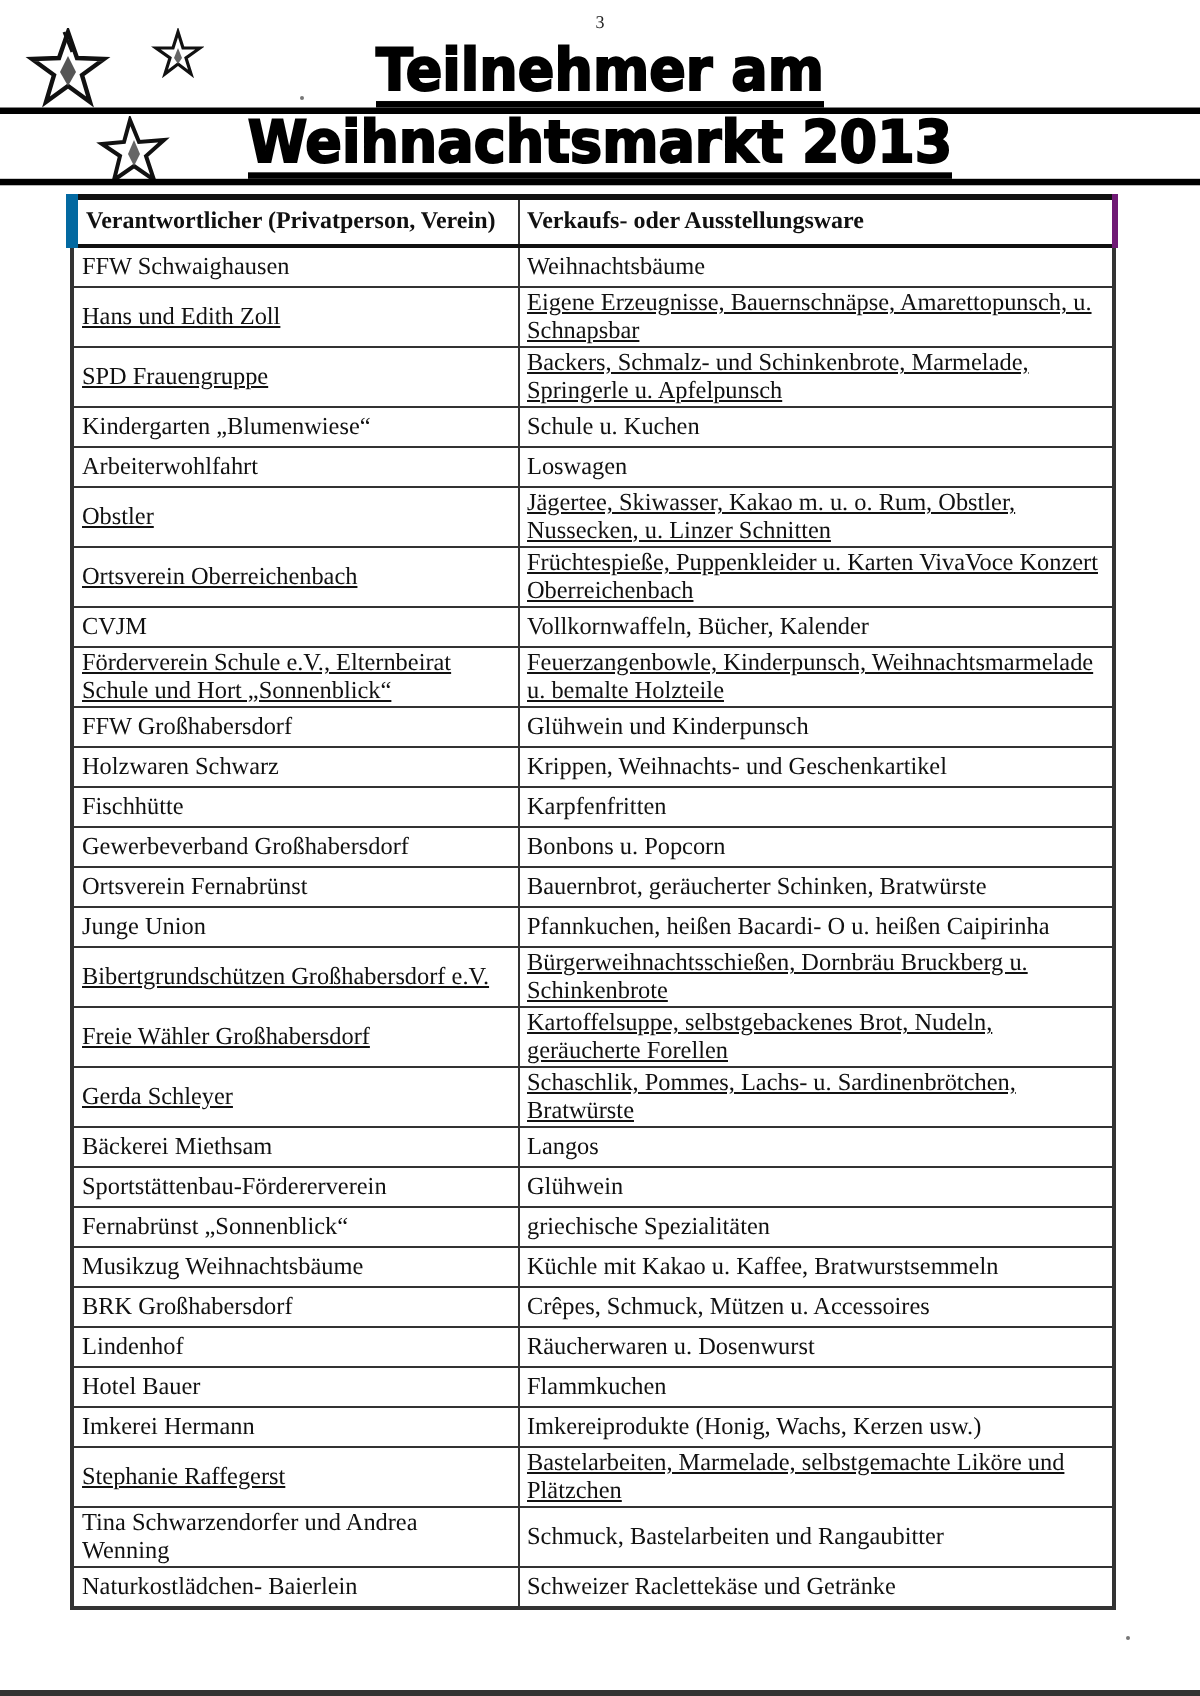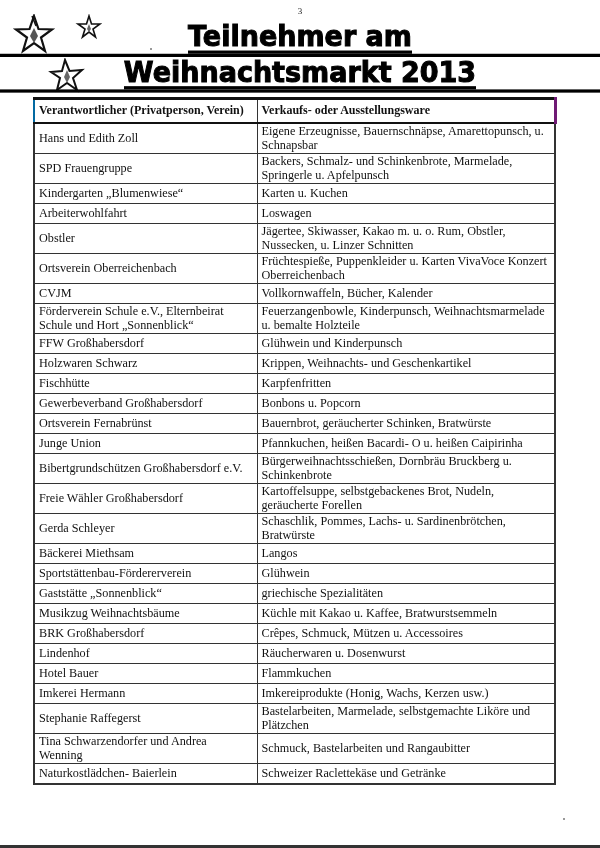--- a/index.html
+++ b/index.html
@@ -71,27 +71,27 @@
       font-weight: normal;
       overflow: hidden;
     }
     table.list thead th {
       font-weight: bold;
       height: 20px;
       border-top: 3px solid #111;
       border-bottom: 2px solid #111;
       font-size: 12px;
     }
-    table.list thead th:first-child { border-left: 2px solid #0369a1; }
+    table.list thead th:first-child { border-left: 6px solid #0369a1; }
     table.list thead th:last-child { border-right: 3px solid #701a75; }
     table.list tbody td:first-child { border-left: 2px solid #333; }
     table.list tbody td:last-child { border-right: 2px solid #333; }
     table.list tbody tr:last-child td { border-bottom: 2px solid #333; }
     table.list tbody tr td { height: 17px; }
-    table.list tbody tr.two td { height: 26px; }
+    table.list tbody tr.two td { height: 26px; text-decoration: underline; }
     .bottom-edge {
       position: absolute;
       left: 0;
       top: 845px;
       width: 600px;
       height: 3px;
       background: #333;
     }
     .speck {
       position: absolute;
@@ -130,31 +130,35 @@
       <col class="c1">
       <col class="c2">
     </colgroup>
   <thead>
     <tr>
       <th>Verantwortlicher (Privatperson, Verein)</th>
       <th>Verkaufs- oder Ausstellungsware</th>
     </tr>
   </thead>
   <tbody>
+    <tr>
+        <td>FFW Schwaighausen</td>
+        <td>Weihnachtsbäume</td>
+      </tr>
     <tr class="two">
         <td>Hans und Edith Zoll</td>
         <td>Eigene Erzeugnisse, Bauernschnäpse, Amarettopunsch, u. Schnapsbar</td>
       </tr>
     <tr class="two">
         <td>SPD Frauengruppe</td>
         <td>Backers, Schmalz- und Schinkenbrote, Marmelade, Springerle u. Apfelpunsch</td>
       </tr>
     <tr>
         <td>Kindergarten „Blumenwiese“</td>
-        <td>Karten u. Kuchen</td>
+        <td>Schule u. Kuchen</td>
       </tr>
     <tr>
         <td>Arbeiterwohlfahrt</td>
         <td>Loswagen</td>
       </tr>
     <tr class="two">
         <td>Obstler</td>
         <td>Jägertee, Skiwasser, Kakao m. u. o. Rum, Obstler, Nussecken, u. Linzer Schnitten</td>
       </tr>
     <tr class="two">
@@ -207,21 +211,21 @@
       </tr>
     <tr>
         <td>Bäckerei Miethsam</td>
         <td>Langos</td>
       </tr>
     <tr>
         <td>Sportstättenbau-Fördererverein</td>
         <td>Glühwein</td>
       </tr>
     <tr>
-        <td>Gaststätte „Sonnenblick“</td>
+        <td>Fernabrünst „Sonnenblick“</td>
         <td>griechische Spezialitäten</td>
       </tr>
     <tr>
         <td>Musikzug Weihnachtsbäume</td>
         <td>Küchle mit Kakao u. Kaffee, Bratwurstsemmeln</td>
       </tr>
     <tr>
         <td>BRK Großhabersdorf</td>
         <td>Crêpes, Schmuck, Mützen u. Accessoires</td>
       </tr>

